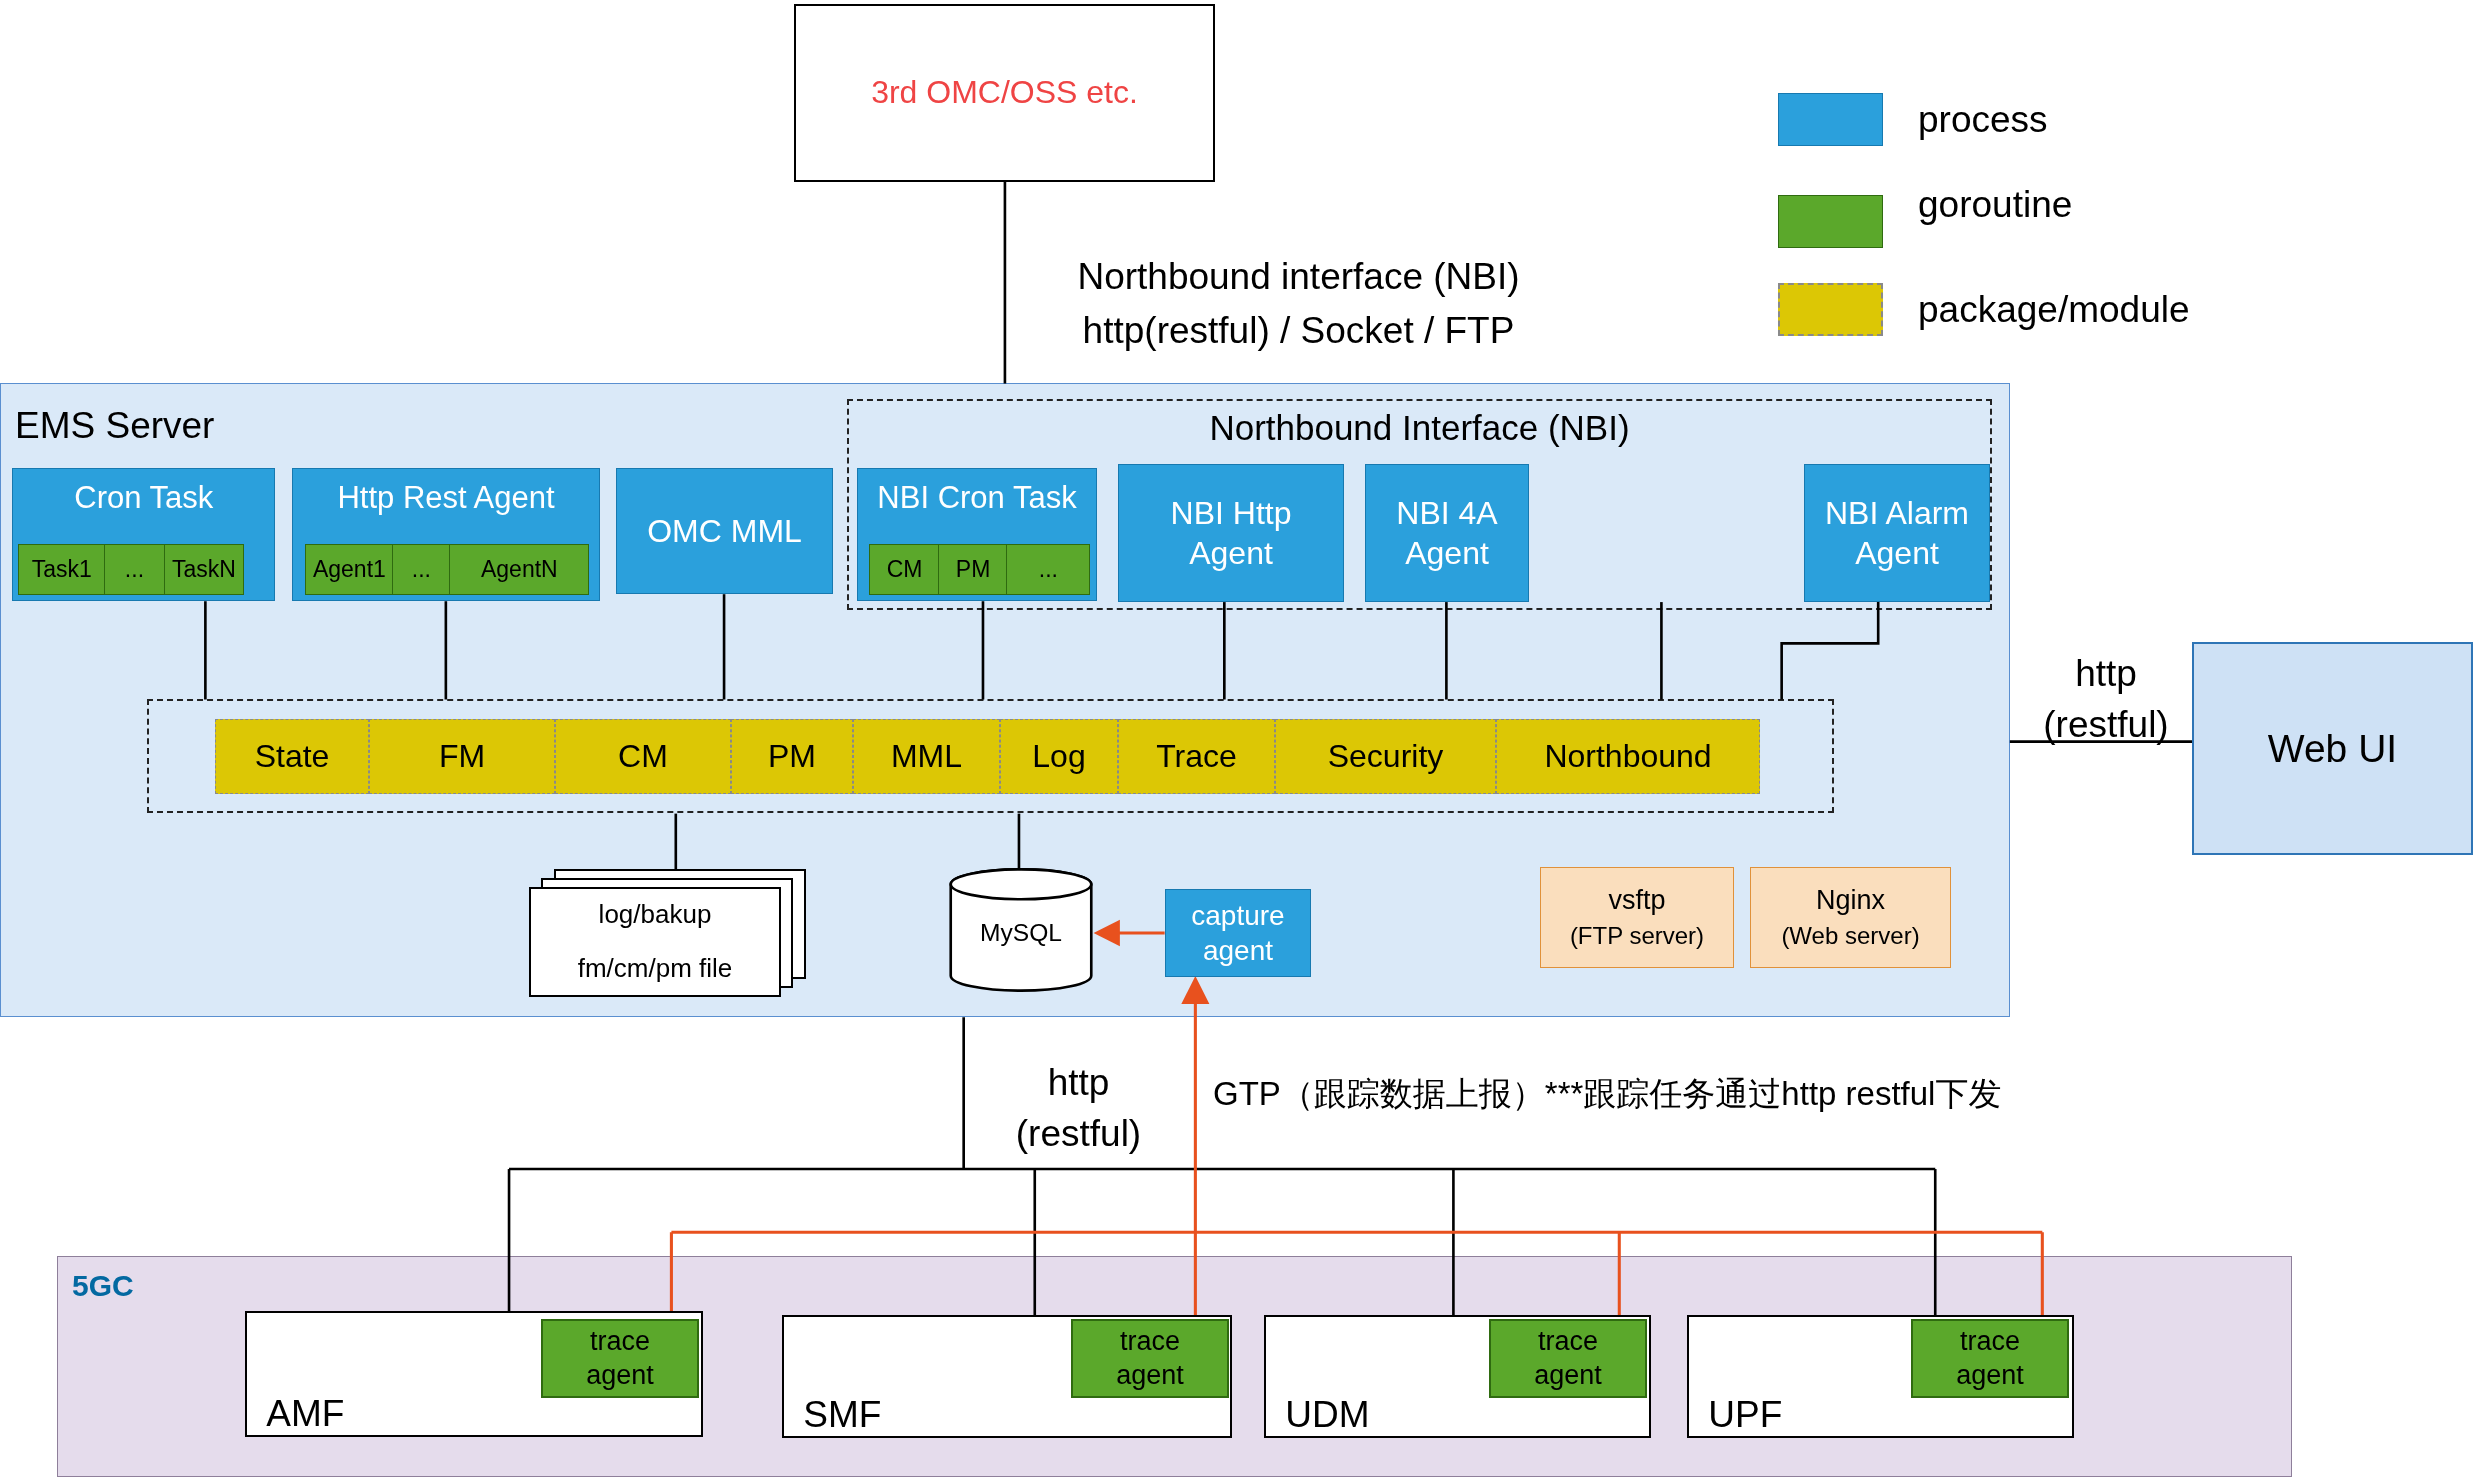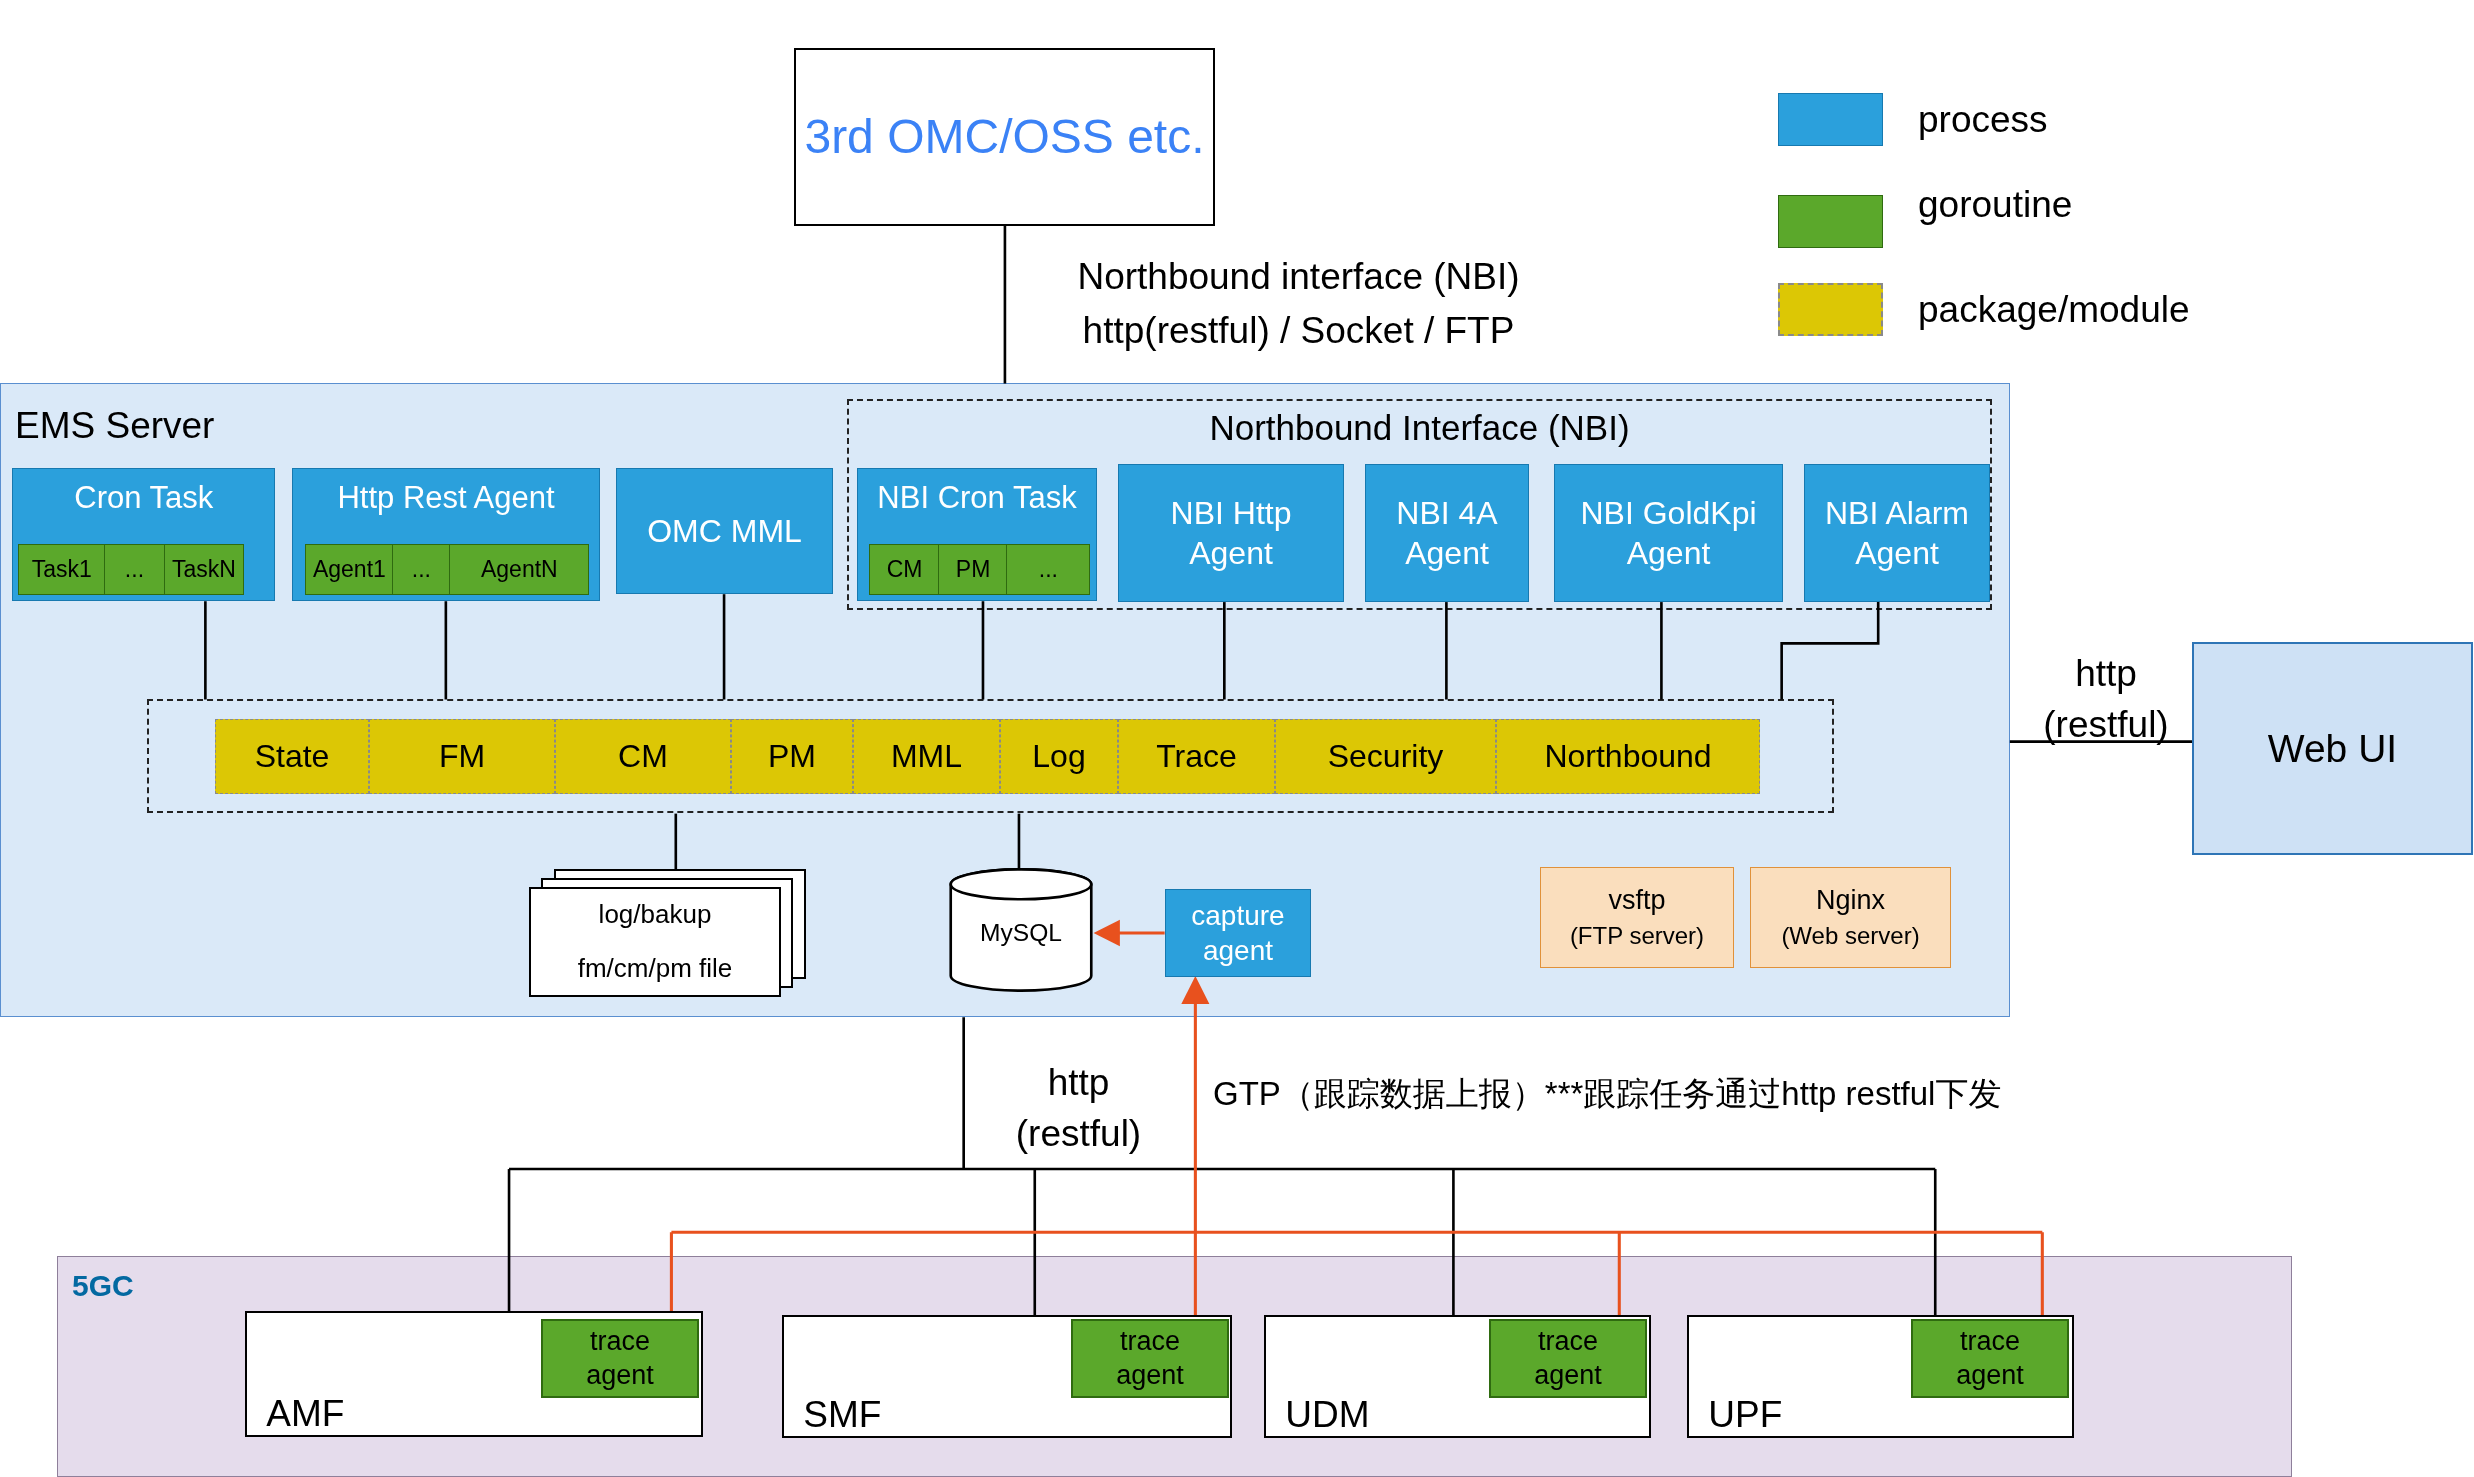--- a/index.html
+++ b/index.html
@@ -12,21 +12,21 @@
 
   
   .proc { background: var(--process, #2BA0DC); border: 1.8px solid #1779b0; color: #fff; }
   .pkg  { background: var(--package, #DCC705); border: 1.8px dashed #8a8a8a; color: #000;
           display: flex; align-items: center; justify-content: center; font-size: 32px; }
   .center-box { display: flex; align-items: center; justify-content: center; text-align: center;
                 font-size: 32px; line-height: 1.25; }
   .wrap { display: inline-block; }
 
   .ext-box { background: #fff; border: 2.6px solid #000; display: flex; align-items: center;
-             justify-content: center; font-size: 48px; color: #3b82f6; margin-top: 44px; }
+             justify-content: center; font-size: 32px; color: #ef4444; }
 
   .legend-swatch { }
   .legend-label { font-size: 37px; display: flex; align-items: center; }
   .pkg-swatch { background: var(--package, #DCC705); border: 2.6px dashed #8a8a8a; }
   .gor-swatch { background: var(--goroutine, #5BA82B); border: 1.8px solid #2f6b10; }
 
   .link-label { text-align: center; font-size: 37px; line-height: 54px; color: #000; }
 
   .ems-bg { background: #dae9f8; border: 1.8px solid #5a8fd0; }
   .ems-title { position: absolute; left: 14px; top: 21px; font-size: 37px; color: #000; }
@@ -172,23 +172,20 @@
   </div>
 
   <div class="node proc center-box" style="left:1118px;top:464px;width:226px;height:138px">
     <span class="wrap" style="width:149px">NBI Http Agent</span>
   </div>
 
   <div class="node proc center-box" style="left:1365px;top:464px;width:164px;height:138px">
     <span class="wrap" style="width:127px">NBI 4A Agent</span>
   </div>
 
-  <div class="node proc center-box" style="left:1554px;top:464px;width:229px;height:138px">
-    <span class="wrap" style="width:180px">NBI GoldKpi Agent</span>
-  </div>
 
   <div class="node proc center-box" style="left:1804px;top:464px;width:186px;height:138px">
     <span class="wrap" style="width:145px">NBI Alarm Agent</span>
   </div>
 
   <div class="node pkg" style="left:215px;top:719px;width:154px;height:75px">State</div>
   <div class="node pkg" style="left:369px;top:719px;width:186px;height:75px">FM</div>
   <div class="node pkg" style="left:555px;top:719px;width:176px;height:75px">CM</div>
   <div class="node pkg" style="left:731px;top:719px;width:122px;height:75px">PM</div>
   <div class="node pkg" style="left:853px;top:719px;width:147px;height:75px">MML</div>

